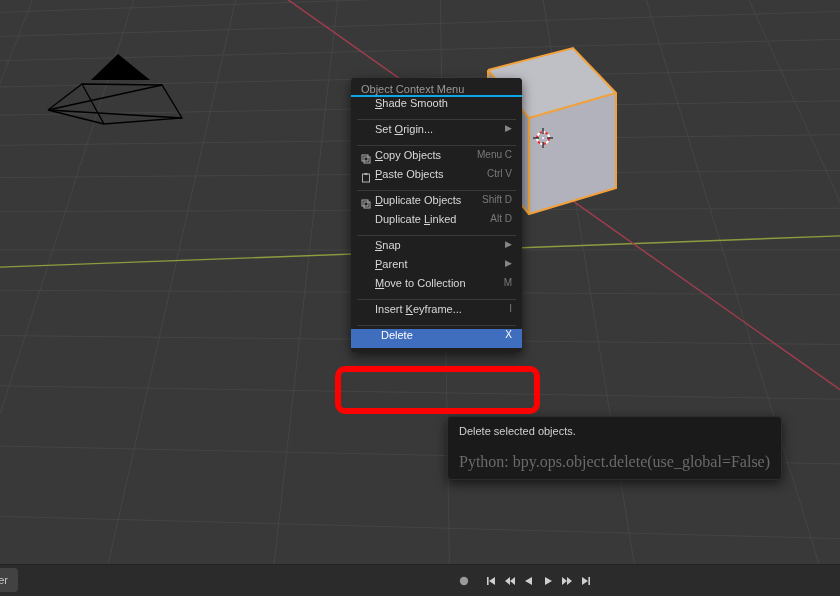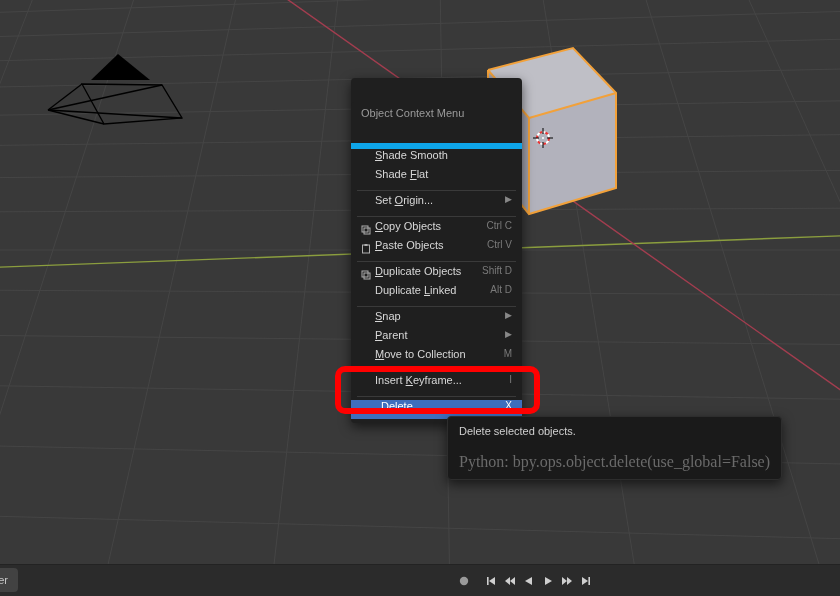--- a/index.html
+++ b/index.html
@@ -44,27 +44,26 @@
     position: absolute;
     left: 351px;
     top: 78px;
     width: 171px;
     background: #1f1f1f;
     border-radius: 4px;
     box-shadow: 0 4px 12px rgba(0,0,0,0.6);
     padding-bottom: 4px;
   }
   .menu-title {
-    padding: 5px 10px 24px 10px;
+    padding: 5px 10px 0 10px;
     color: #9a9a9a;
     font-size: 11px;
-    border-bottom: 6px solid #0ea5e9;
+    border-bottom: 2px solid #0ea5e9;
     background: #1f1f1f;
     border-radius: 4px 4px 0 0;
-    margin-top: 24px;
   }
   .menu-sep {
     height: 1px;
     background: #3a3a3a;
     margin: 3px 6px;
   }
   .menu-item {
     display: flex;
     height: 19px;
     padding: 0 10px 0 6px;
@@ -232,44 +231,40 @@
     <circle cx="12" cy="12" r="1" fill="#fff"></circle>
   </svg>
 
   <div class="context-menu">
     <div class="menu-title">Object Context Menu</div>
 
     <div class="menu-item">
       <span class="icon-slot"></span>
       <span class="label"><span class="ul">S</span><span>h</span><span>a</span><span>d</span><span>e</span><span> </span><span>S</span><span>m</span><span>o</span><span>o</span><span>t</span><span>h</span></span>
     </div>
-    <div class="menu-item">
-      <span class="icon-slot"></span>
-      <span class="label"><span>S</span><span>h</span><span>a</span><span>d</span><span>e</span><span> </span><span class="ul">F</span><span>l</span><span>a</span><span>t</span></span>
-    </div>
 
     <div class="menu-sep"></div>
 
     <div class="menu-item">
       <span class="icon-slot"></span>
       <span class="label"><span>S</span><span>e</span><span>t</span><span> </span><span class="ul">O</span><span>r</span><span>i</span><span>g</span><span>i</span><span>n</span><span>.</span><span>.</span><span>.</span></span>
       <span class="submenu-arrow">▶</span>
     </div>
 
     <div class="menu-sep"></div>
 
     <div class="menu-item">
       <span class="icon-slot">
         <svg width="12" height="12" viewBox="0 0 12 12">
             <rect x="2" y="2" width="6" height="6" fill="none" stroke="#b0b0b0"></rect>
             <rect x="4" y="4" width="6" height="6" fill="none" stroke="#b0b0b0"></rect>
           </svg>
       </span>
       <span class="label"><span class="ul">C</span><span>o</span><span>p</span><span>y</span><span> </span><span>O</span><span>b</span><span>j</span><span>e</span><span>c</span><span>t</span><span>s</span></span>
-      <span class="shortcut">Ctrl C</span>
+      <span class="shortcut">Menu C</span>
     </div>
     <div class="menu-item">
       <span class="icon-slot">
         <svg width="12" height="12" viewBox="0 0 12 12">
             <rect x="2.5" y="2" width="7" height="8" fill="none" stroke="#b0b0b0"></rect>
             <rect x="4.5" y="1" width="3" height="2" fill="#b0b0b0"></rect>
           </svg>
       </span>
       <span class="label"><span class="ul">P</span><span>a</span><span>s</span><span>t</span><span>e</span><span> </span><span>O</span><span>b</span><span>j</span><span>e</span><span>c</span><span>t</span><span>s</span></span>
       <span class="shortcut">Ctrl V</span>

